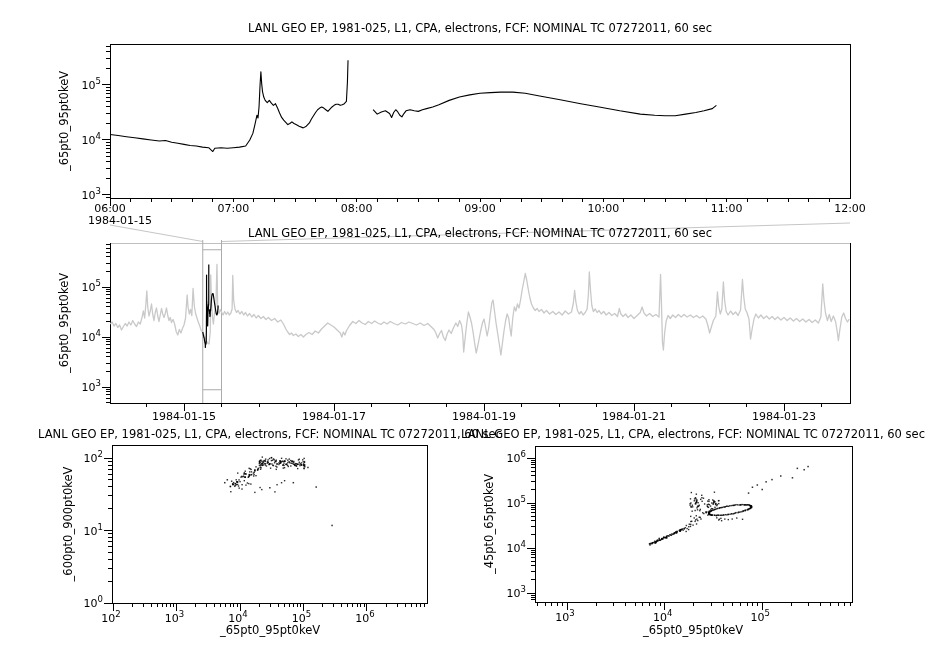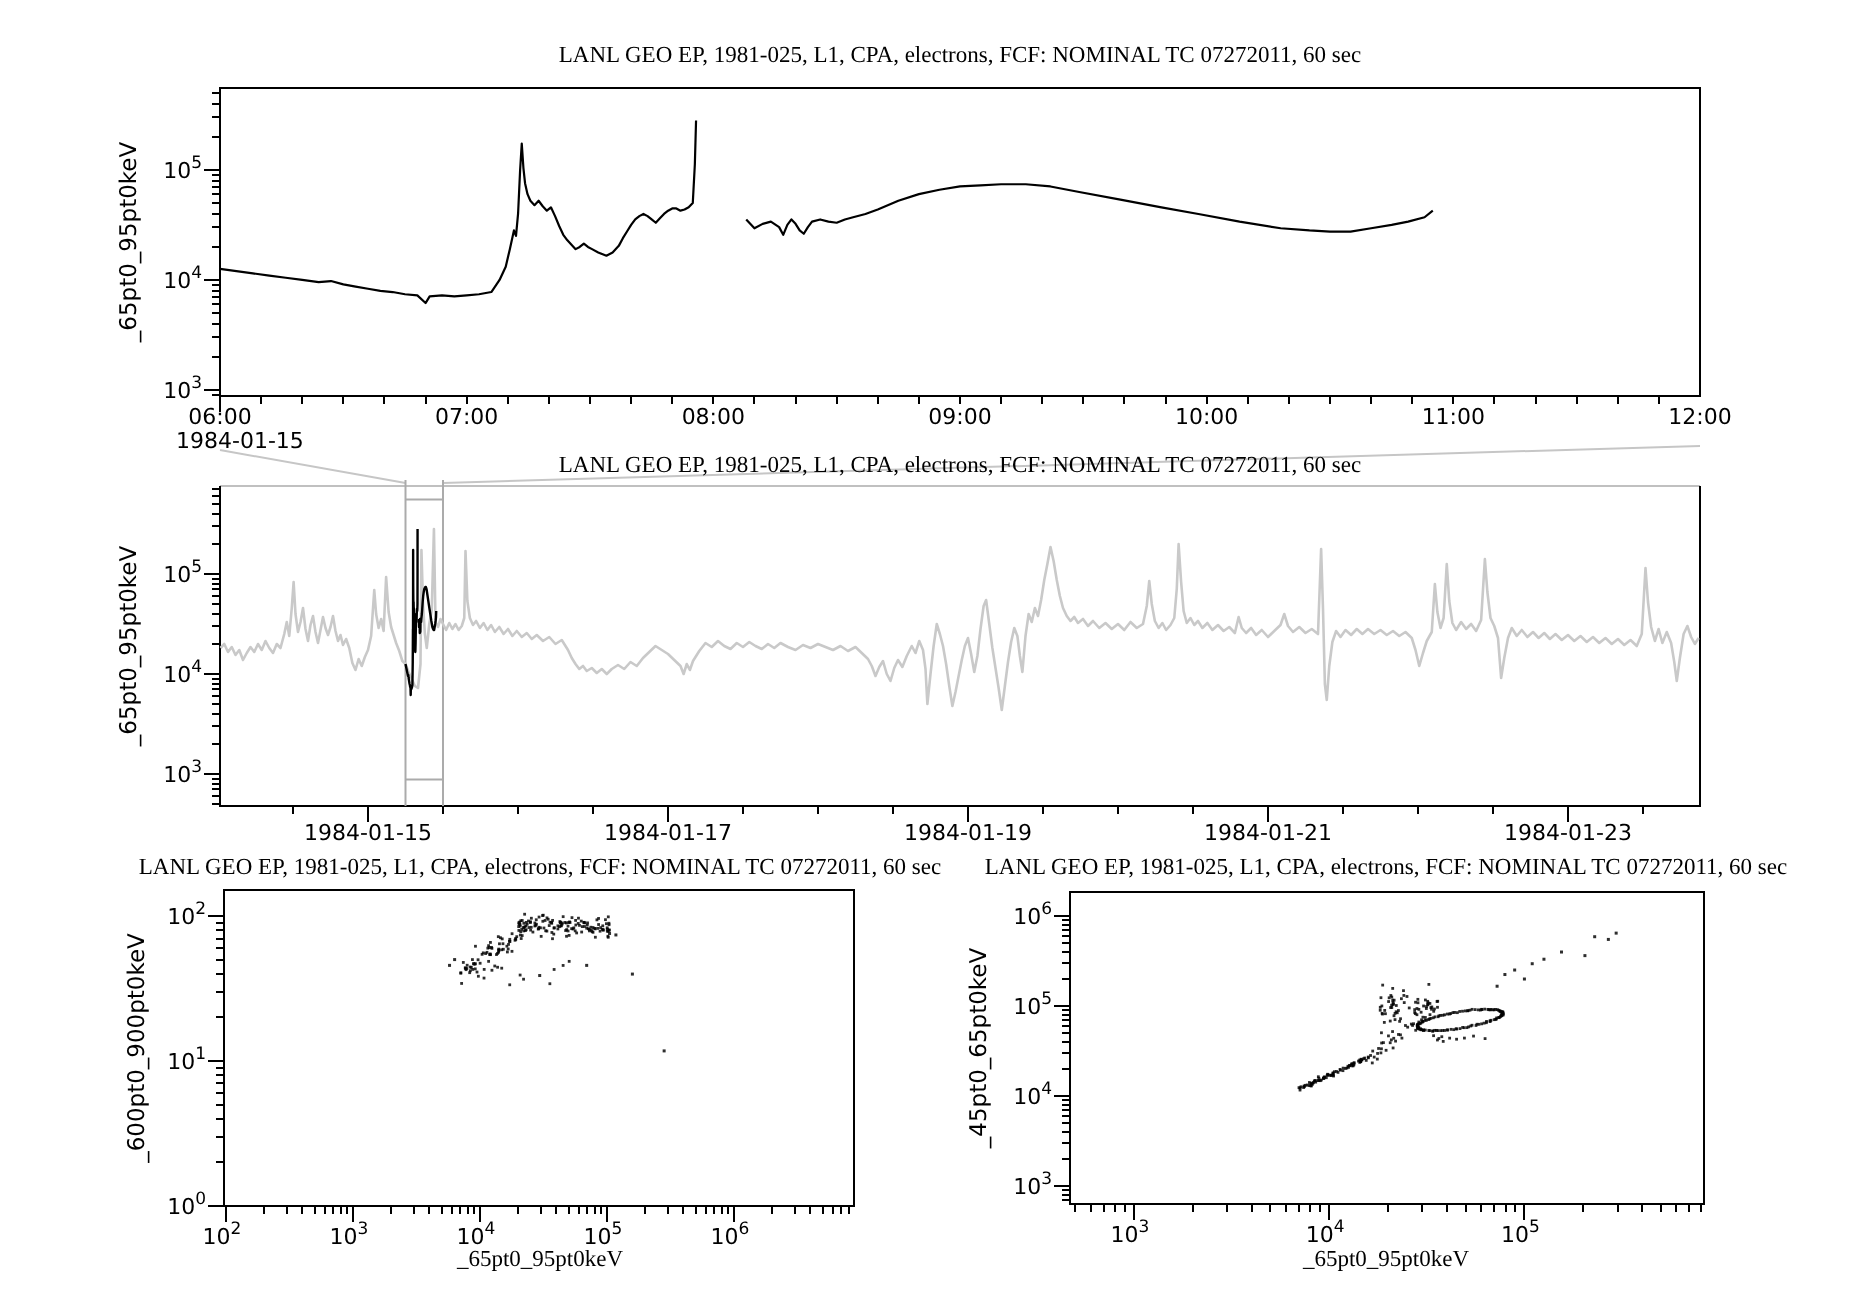--- a/index.html
+++ b/index.html
@@ -1,20 +1,20 @@
 <!DOCTYPE html>
 <html><head>
 <meta charset="utf-8">
 <style>
   html,body{margin:0;padding:0;background:#ffffff;}
   #app{position:relative;width:926px;height:647px;background:#ffffff;overflow:hidden;
        font-family:"DejaVu Sans",sans-serif;}
   #plot-svg{position:absolute;left:0;top:0;}
   .lbl{position:absolute;white-space:nowrap;color:#000;font-size:11.5px;line-height:12px;}
-  .ctr{transform:translateX(-50%);font-family:Liberation Serif, serif;}
+  .ctr{transform:translateX(-50%);}
   .rot{transform:translate(-50%,-50%) rotate(-90deg);transform-origin:center;}
   .small{font-size:11px;}
 </style>
 </head>
 <body>
 
 <div id="app">
   <svg id="plot-svg" width="926" height="647">
       <rect x="110" y="44" width="740" height="154" fill="none" stroke="#000" shape-rendering="crispEdges"></rect>
       <rect x="110" y="44" width="740" height="154" fill="rgba(0,0,0,0)"></rect>

